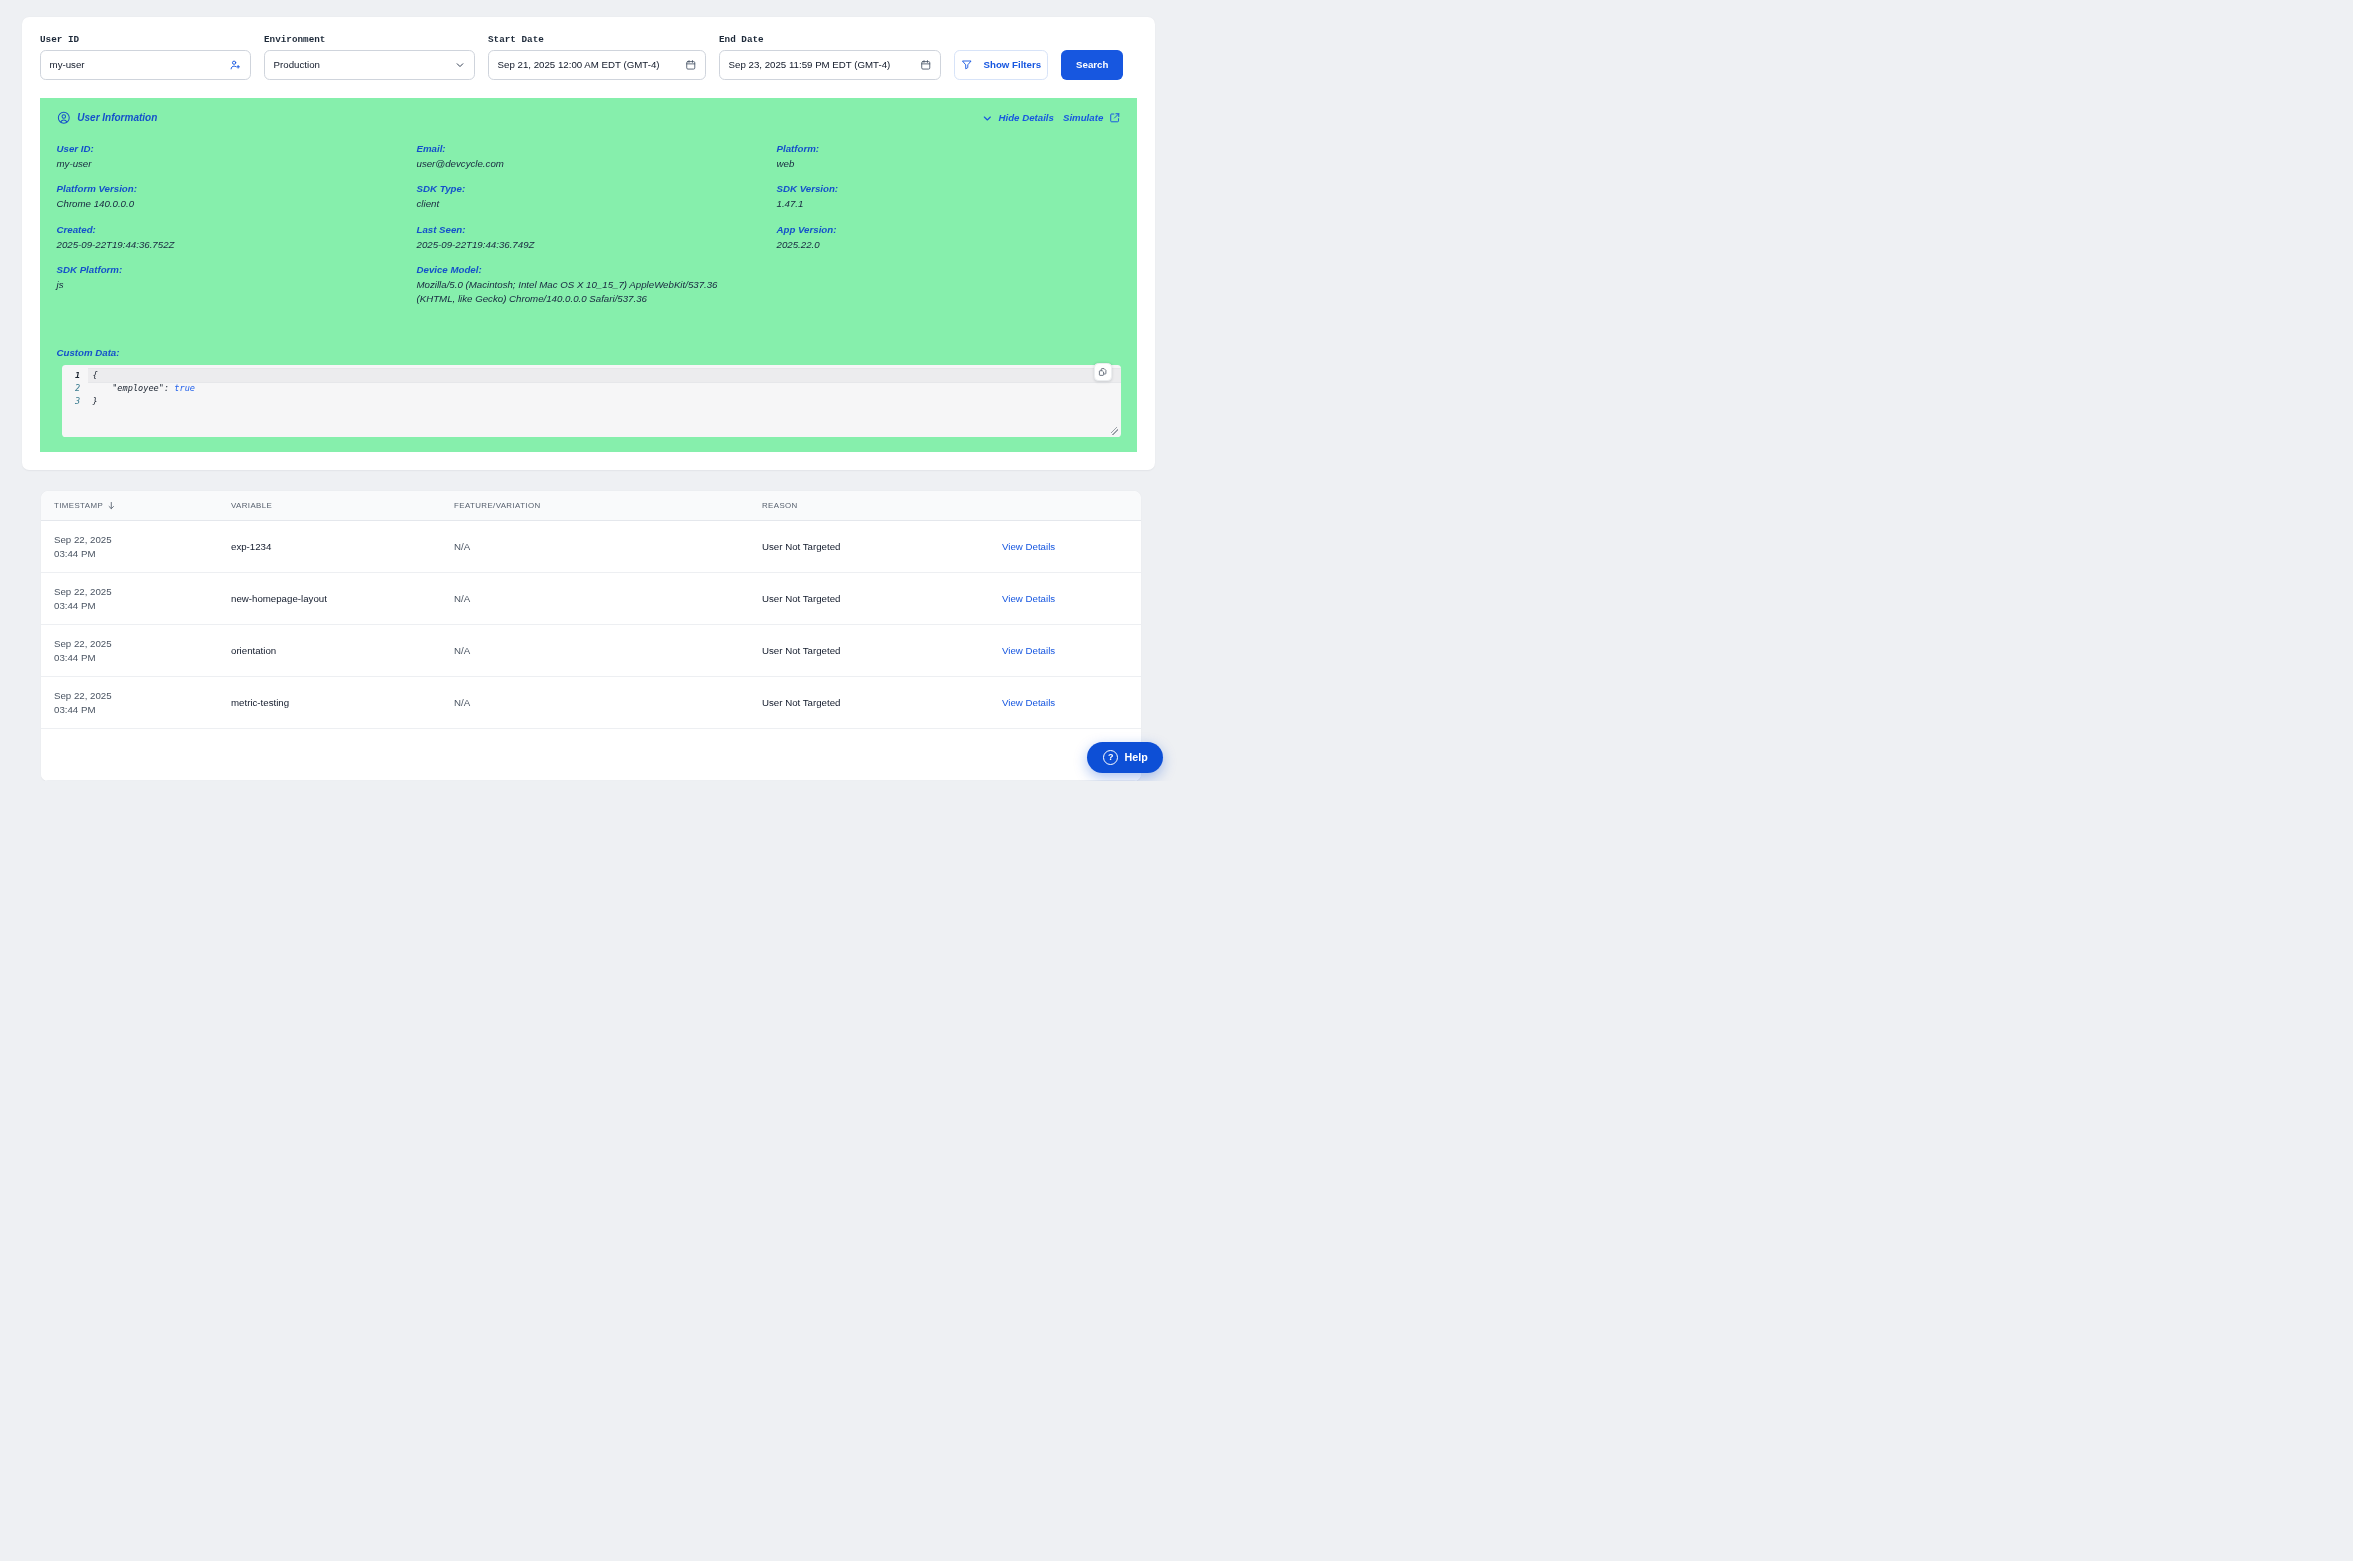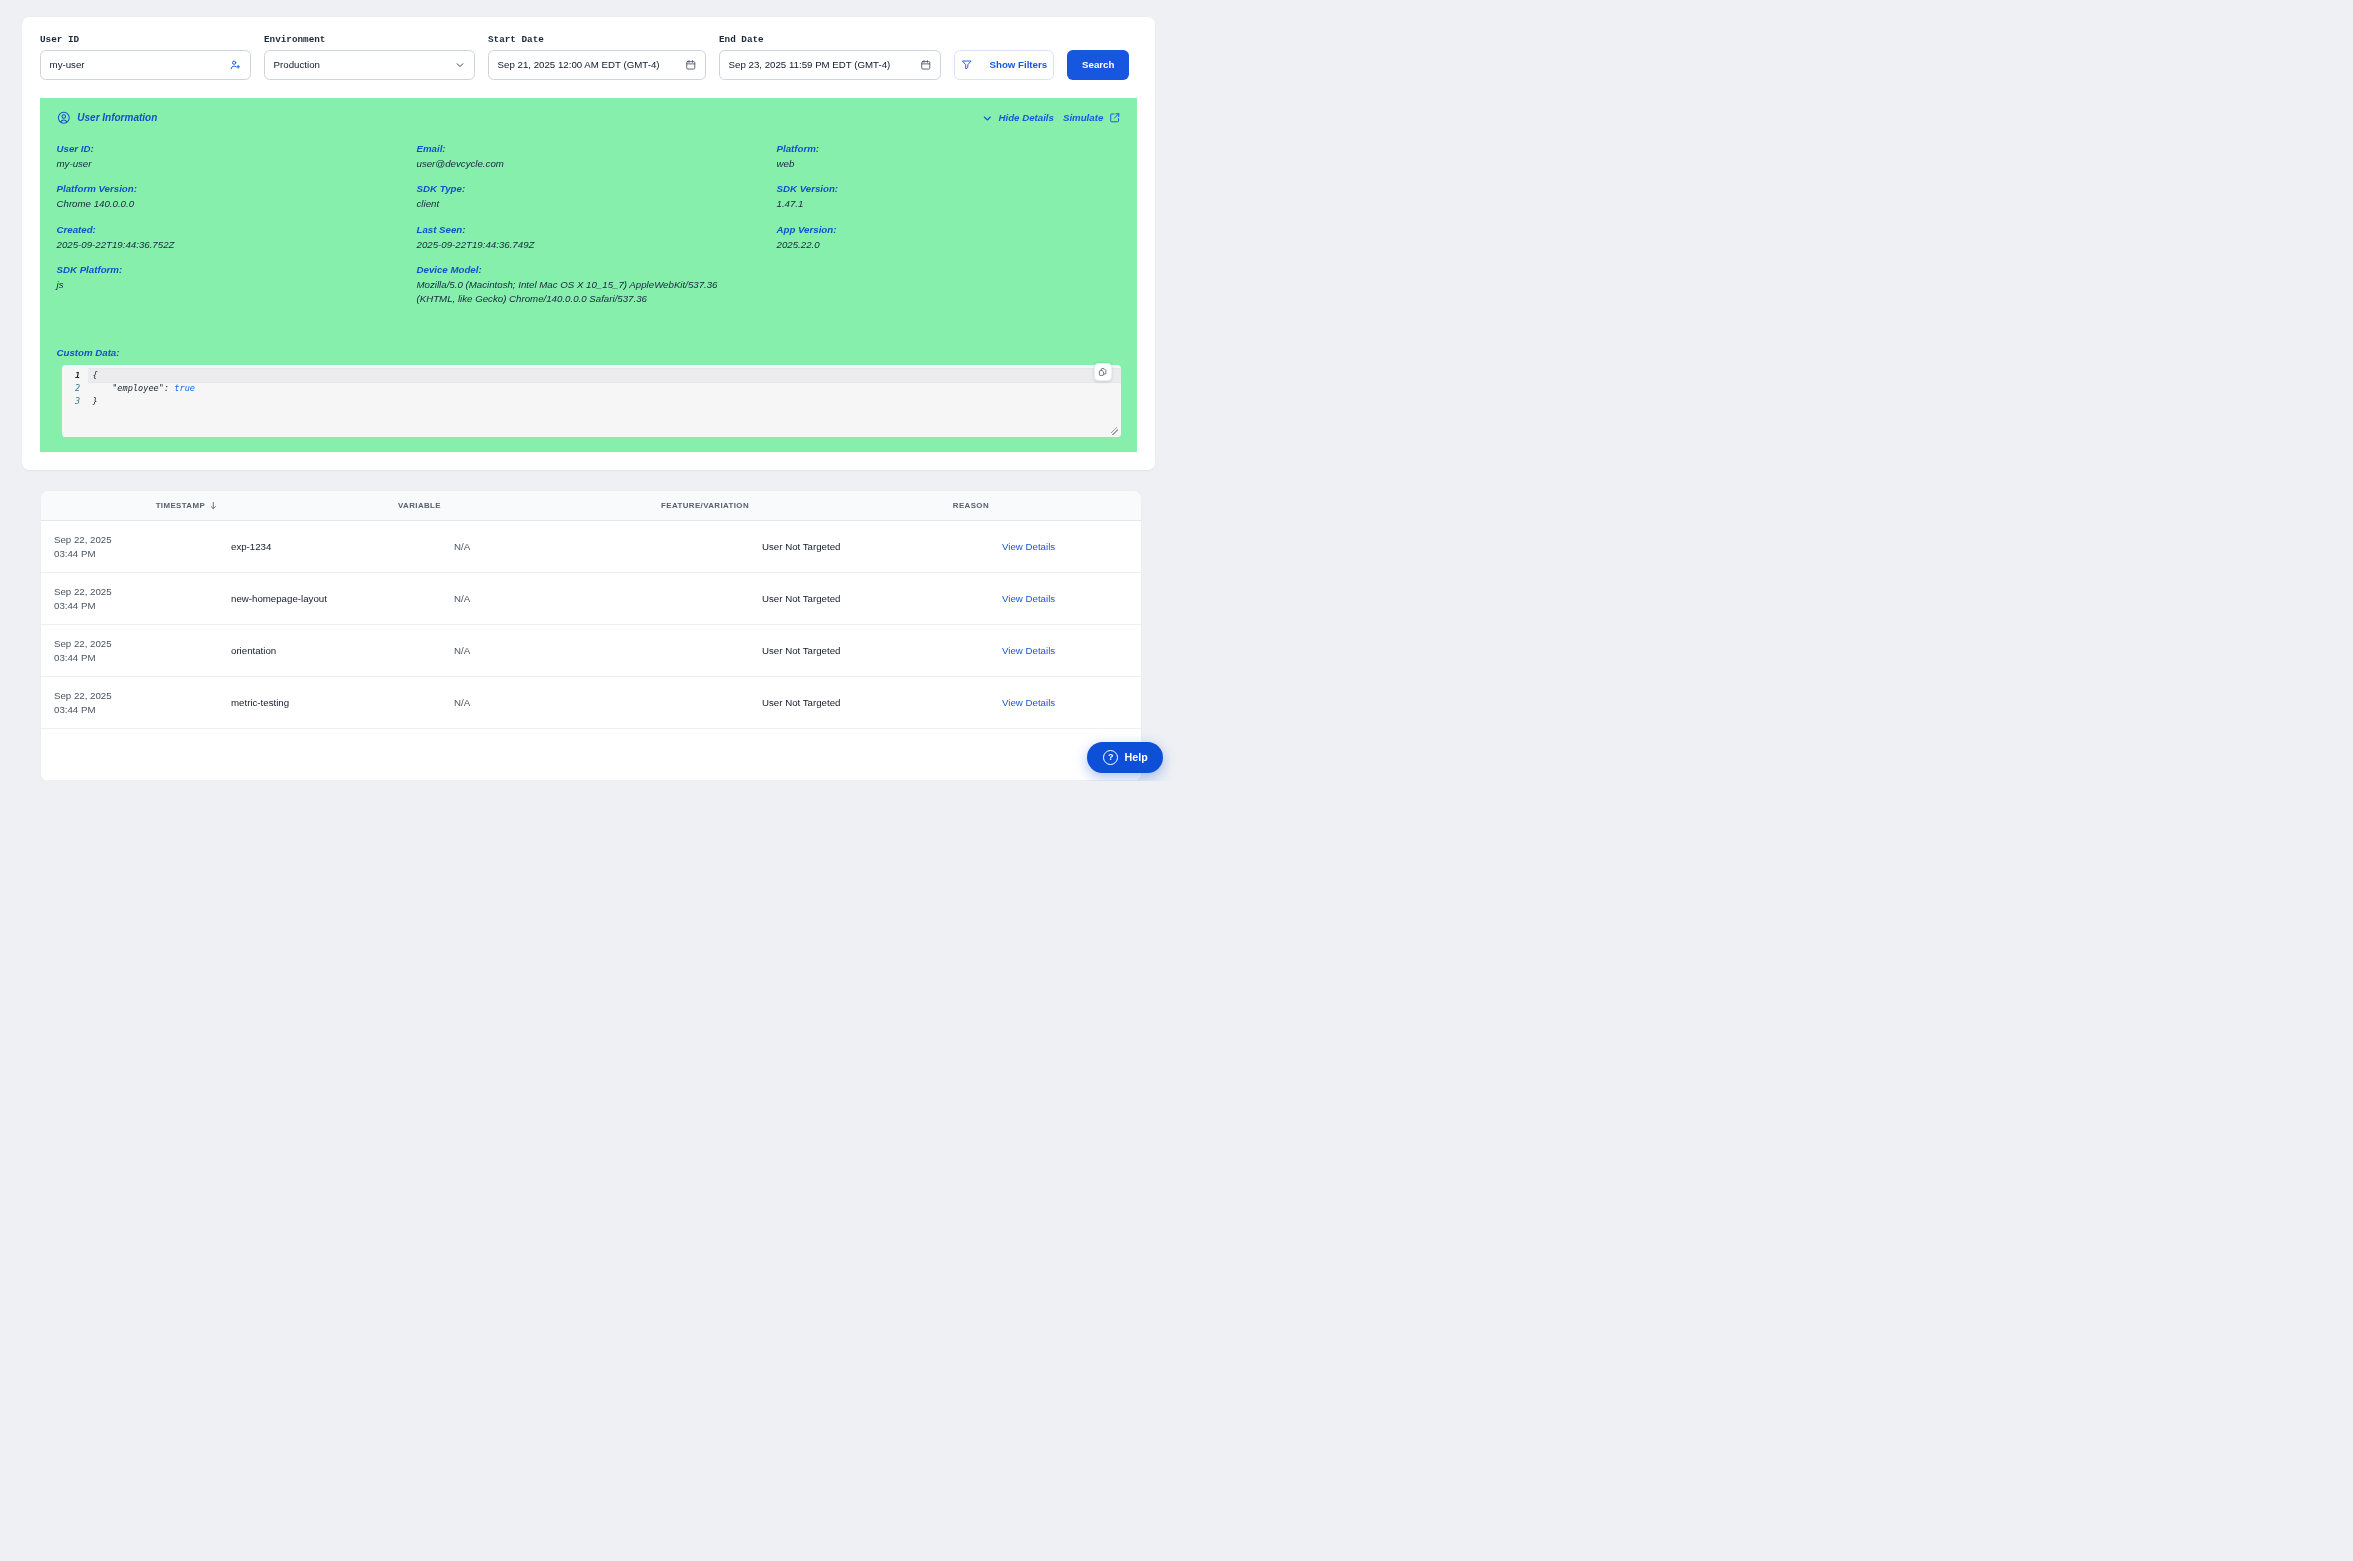--- a/index.html
+++ b/index.html
@@ -22,21 +22,21 @@
   .field { display:flex; flex-direction:column; }
   .field-label { font-size:9.3px; font-weight:600; color:#1d2939; margin-bottom:5px;font-family:Liberation Mono, monospace; }
   .control { height:30px; border:0.7px solid #cfd4dc; border-radius:5.7px; background:#fff; display:flex; align-items:center; padding:0 8.6px; font-size:9.7px; color:#101828; }
   .control .grow { flex:1; }
   .w-userid { width:211px; }
   .w-env { width:211px; }
   .w-start { width:218px; }
   .w-end { width:222px; }
   .icon { display:inline-flex; align-items:center; justify-content:center; flex:none; }
 
-  .btn-show-filters { height:30px; display:flex; align-items:center; gap:17px; padding:0 6px; background:#fff; border:0.7px solid #d7e3f8; border-radius:5.7px; color:#1757e0; font-size:9.7px; font-weight:600; cursor:pointer; }
+  .btn-show-filters { height:30px; display:flex; align-items:center; gap:11px; padding:0 6px; background:#fff; border:0.7px solid #d7e3f8; border-radius:5.7px; color:#1757e0; font-size:9.7px; font-weight:600; cursor:pointer; }
   .btn-search { height:30px; padding:0 15px; background:#1757e0; border:none; border-radius:5.7px; color:#fff; font-size:9.7px; font-weight:600; cursor:pointer; }
 
   
   .user-panel { margin-top:18.6px; background:#86efac; border-radius:0; padding:13px 16.5px 14.3px;font-style:italic; }
   .panel-head { display:flex; align-items:center; justify-content:space-between; margin-bottom:17px; }
   .panel-head-left { display:flex; align-items:center; gap:7.2px; color:#1450cb; }
   .panel-title { font-size:10px; font-weight:700; color:#1450cb; }
   .panel-head-right { display:flex; align-items:center; gap:9px; }
   .blue-action { display:flex; align-items:center; gap:5.7px; color:#1757e0; font-size:9.7px; font-weight:600; cursor:pointer; }
 
@@ -56,21 +56,21 @@
   .tok-key { color:#1b2430; }
   .tok-bool { color:#2563eb; }
   .copy-btn { position:absolute; top:-2.9px; right:8.6px; width:18px; height:18px; background:#fff; border:0.7px solid #eceef0; border-radius:4.3px; box-shadow:0 0.7px 2.9px rgba(16,24,40,.15); display:flex; align-items:center; justify-content:center; color:#3f4a5a; cursor:pointer; }
   .resize-handle { position:absolute; right:2.1px; bottom:2.1px; width:7.9px; height:7.9px; cursor:nwse-resize;
     background:linear-gradient(135deg, transparent 0 3.6px, #9aa0a8 3.6px 4.7px, transparent 4.7px 6px, #9aa0a8 6px 7.2px, transparent 7.2px); }
 
   
   .table-card { margin:21.5px 36px 0 41px; background:#ffffff; border-radius:7.2px; box-shadow:0 0.7px 1.4px rgba(16,24,40,.05); overflow:hidden; }
   .t-grid { display:grid; grid-template-columns:177px 223px 308px 240px 1fr; }
   .t-head { background:#f9fafb; border-bottom:0.7px solid #e4e7ec; height:30px; align-items:center; border-radius:7.2px 7.2px 0 0; }
-  .th { font-size:7.9px; font-weight:700; letter-spacing:0.4px; color:#57606e; padding-left:13px; display:flex; align-items:center; gap:4.3px;justify-content:flex-end; }
+  .th { font-size:7.9px; font-weight:400; letter-spacing:0.4px; color:#57606e; padding-left:13px; display:flex; align-items:center; gap:4.3px; }
   .t-row { min-height:52px; align-items:center; border-bottom:1.4px solid #edeff2; background:#fff; }
   .td { padding-left:13px; font-size:9.7px; }
   .td-ts { color:#4a5462; line-height:14px; }
   .td-var { color:#121a2b; }
   .td-feature { color:#4a5462; }
   .td-reason { color:#121a2b; }
   .view-details { color:#1757e0; font-weight:500; cursor:pointer; font-size:9.7px; }
 
   
   .help-btn { position:absolute; right:13.6px; bottom:7.9px; width:76px; height:31.5px; border-radius:716px; background:#0d4fd6; color:#fff; display:flex; align-items:center; justify-content:center; gap:6.4px; box-shadow:0 4.3px 13px rgba(13,79,214,.35); cursor:pointer; }

